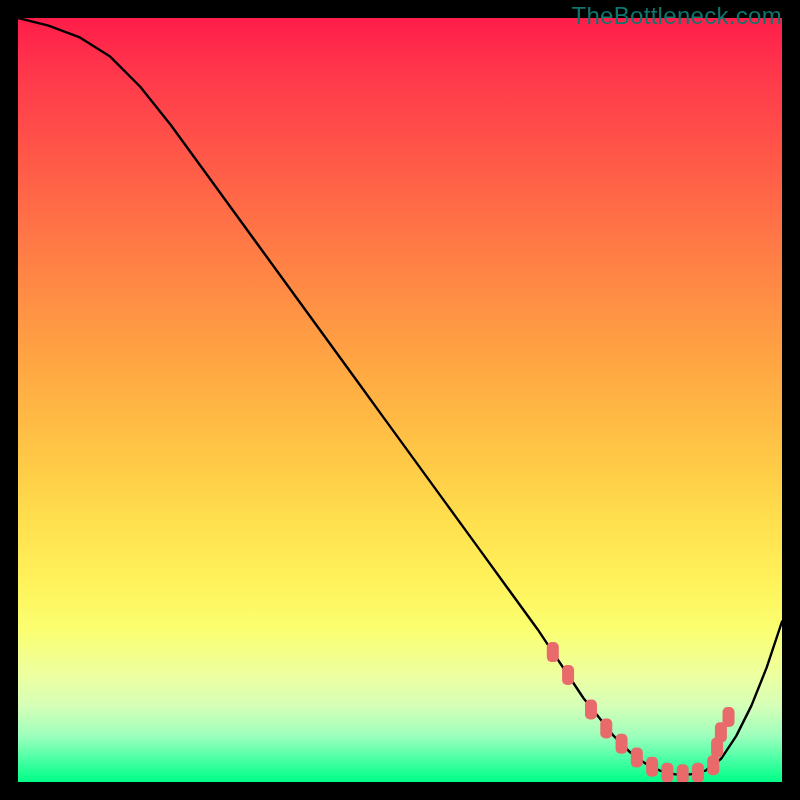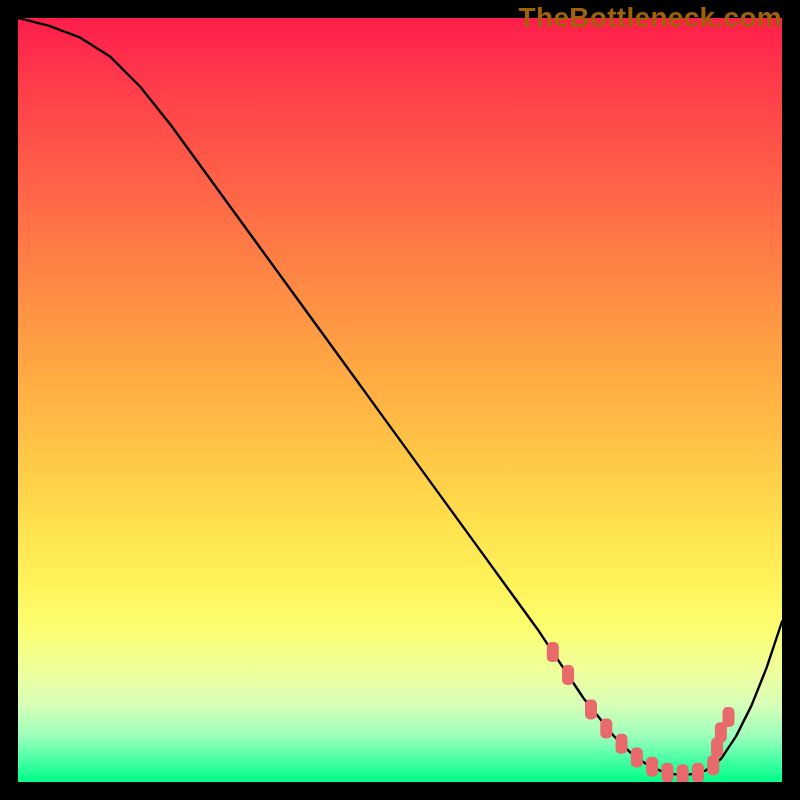--- a/index.html
+++ b/index.html
@@ -38,23 +38,23 @@
       #d6ffb8 90%,
       #9cffbc 94%,
       #4bffa6 97%,
       #00ff88 100%
     );
   }
   .watermark {
     position: absolute;
     top: 2px;
     right: 18px;
-    color: #a16207;
-    font-size: 28px;
-    font-weight: 700;
+    color: #0f766e;
+    font-size: 24px;
+    font-weight: 400;
     letter-spacing: 0.3px;
     user-select: none;
   }
   svg.overlay {
     position: absolute;
     left: 0;
     top: 0;
     width: 764px;
     height: 764px;
   }

